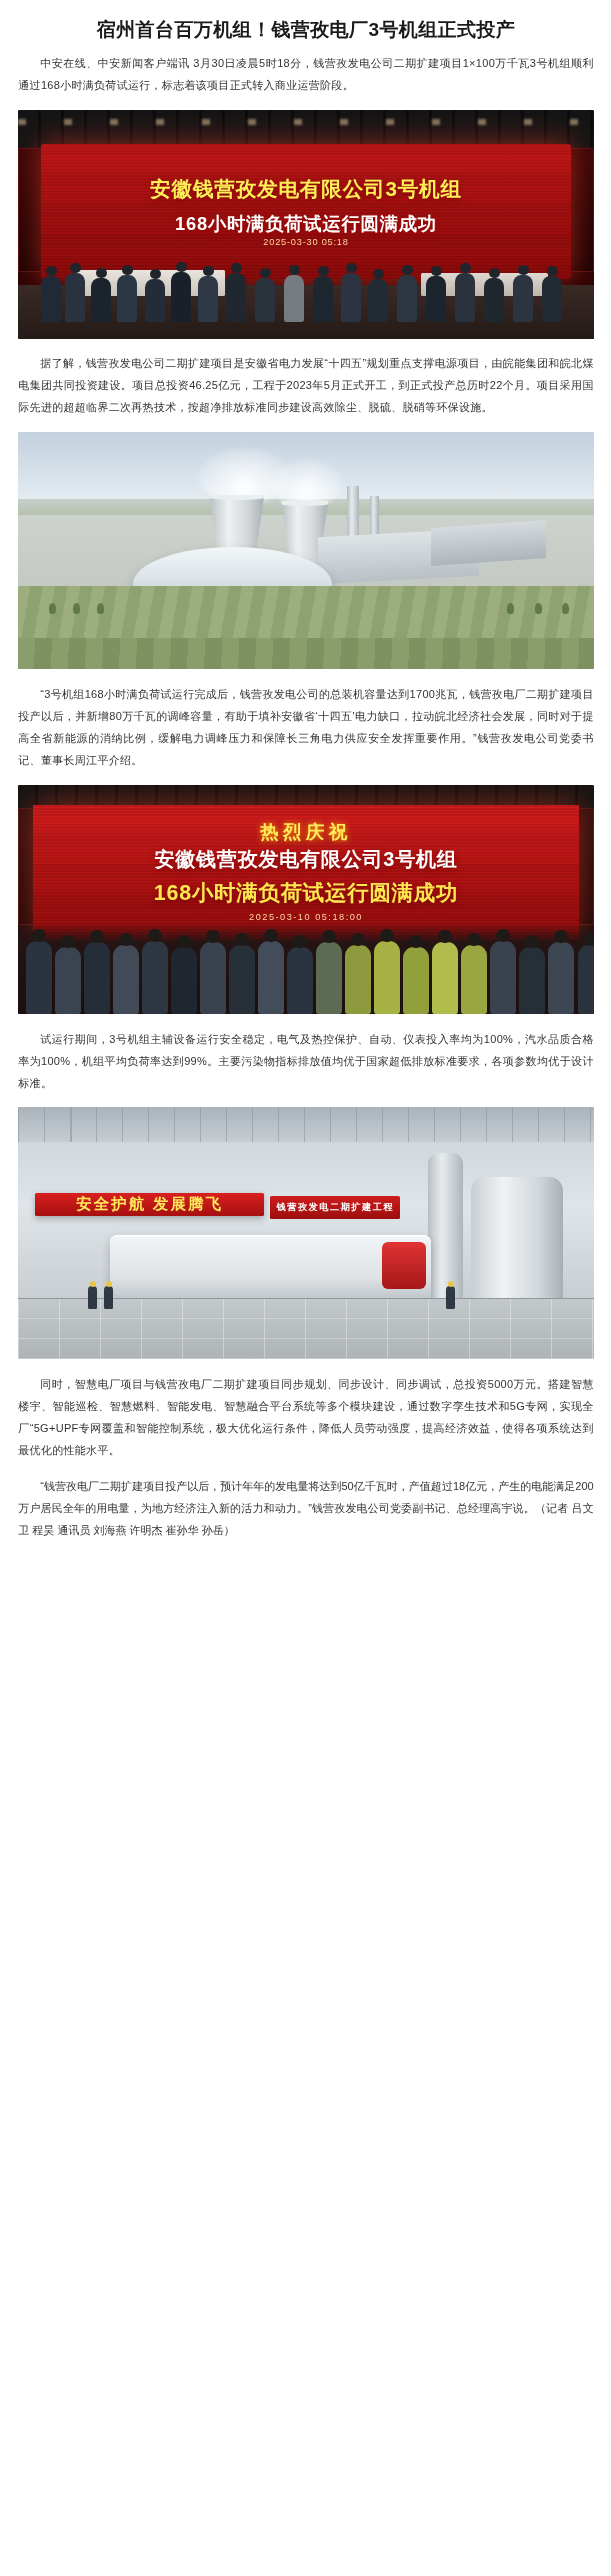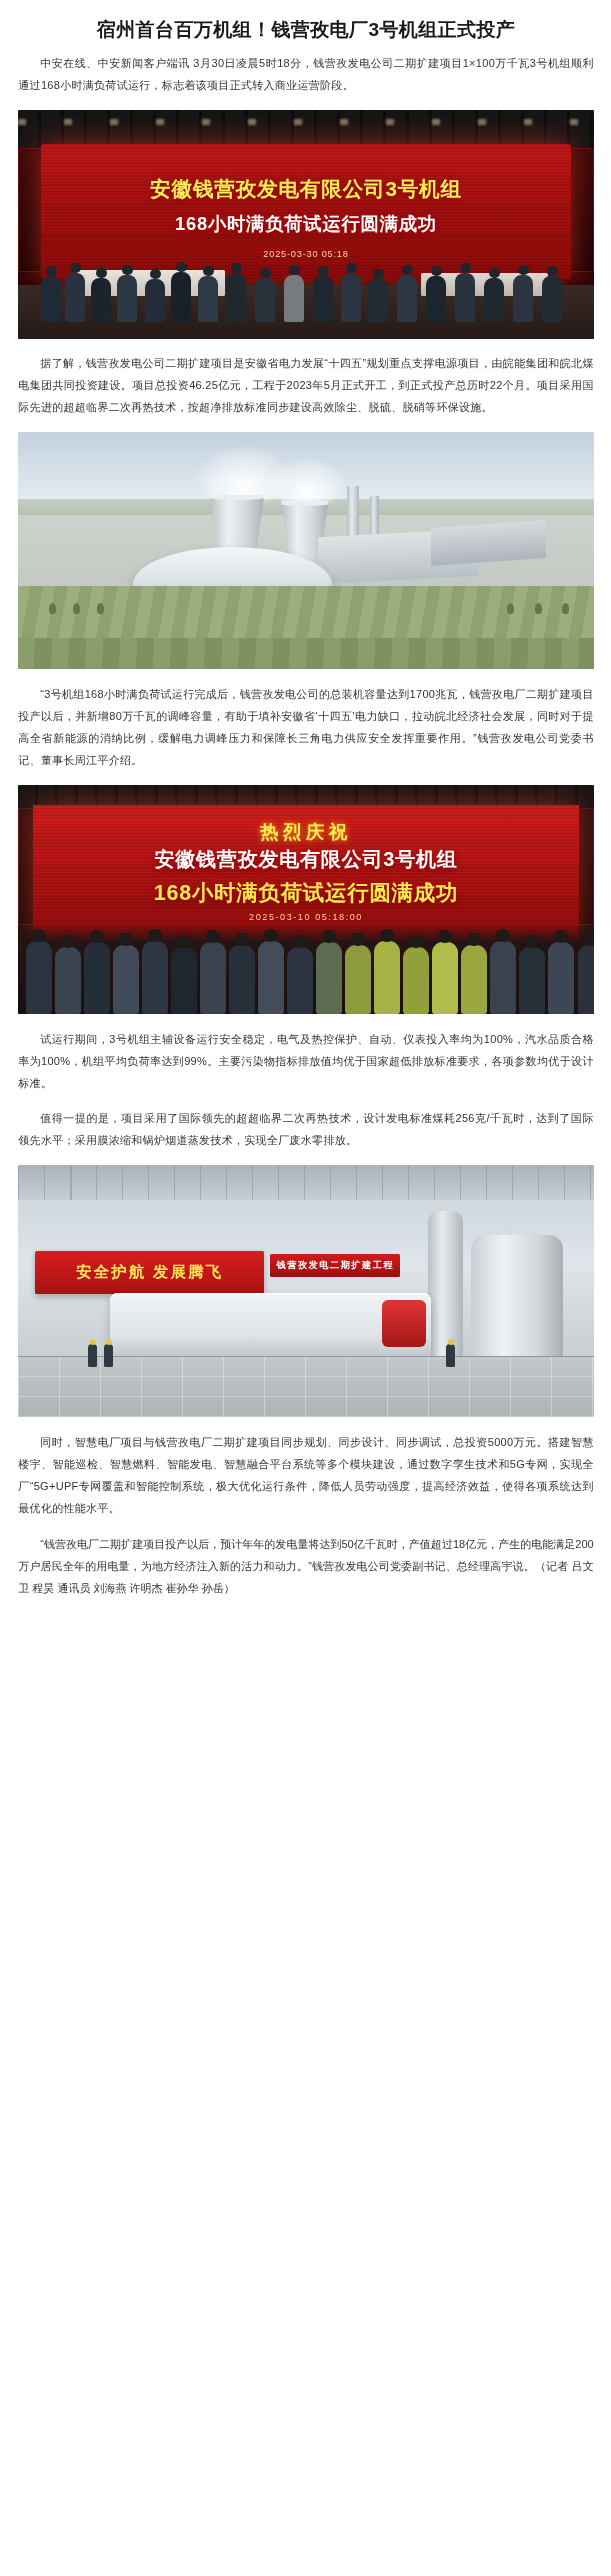--- a/index.html
+++ b/index.html
@@ -146,21 +146,21 @@
     text-align: center;
     font-size: 18.3px;
     font-weight: bold;
     color: #ffffff;
     letter-spacing: 0.8px;
     text-shadow: 0 1.5px 7.6px rgba(150,0,0,0.9);
     white-space: nowrap;
   }
   .p1-banner-date {
     position: absolute;
-    top: 105px;
+    top: 93px;
     left: 0; right: 0;
     text-align: center;
     font-size: 9.2px;
     color: #ffd9a0;
     letter-spacing: 0.8px;
   }
   .p1-side-panel {
     position: absolute;
     top: 38px;
     width: 5%;
@@ -414,21 +414,21 @@
   }
   .p4-truss {
     position: absolute; left: 0; right: 0; top: 0; height: 35px;
     background:
       repeating-linear-gradient(90deg, rgba(140,150,158,.6) 0 1.5px, transparent 1.5px 26px),
       linear-gradient(180deg, #aab3ba, #c6ced4);
   }
   .p4-banner {
     position: absolute;
     left: 17px; top: 86px;
-    width: 229px; height: 43px;
+    width: 229px; height: 23px;
     background: linear-gradient(180deg, #d81f1f, #a81010);
     display: flex; align-items: center; justify-content: center;
     color: #ffe85a; font-weight: bold; font-size: 15.3px; letter-spacing: 2.3px;
     border-radius: 1.5px;
     box-shadow: 0 2.3px 6.1px rgba(0,0,0,.25);
   }
   .p4-banner2 {
     position: absolute;
     left: 252px; top: 89px;
     width: 130px; height: 23px;
@@ -602,21 +602,20 @@
       <div class="p3-person" style="left:414px;height:72px;background:#b0bd4c;"></div>
       <div class="p3-person" style="left:443px;height:69px;background:#9aa740;"></div>
       <div class="p3-person" style="left:472px;height:73px;background:#39424d;"></div>
       <div class="p3-person" style="left:501px;height:67px;background:#262e38;"></div>
       <div class="p3-person" style="left:530px;height:72px;background:#3d4753;"></div>
       <div class="p3-person" style="left:560px;height:69px;background:#2a323d;"></div>
     </div>
   </div>
 
   <p class="para">试运行期间，3号机组主辅设备运行安全稳定，电气及热控保护、自动、仪表投入率均为100%，汽水品质合格率为100%，机组平均负荷率达到99%。主要污染物指标排放值均优于国家超低排放标准要求，各项参数均优于设计标准。</p>
-  <p class="para">值得一提的是，项目采用了国际领先的超超临界二次再热技术，设计发电标准煤耗256克/千瓦时，达到了国际领先水平；采用膜浓缩和锅炉烟道蒸发技术，实现全厂废水零排放。</p>
 
   <div class="figure photo4">
     <div class="p4-wall"></div>
     <div class="p4-truss"></div>
     <div class="p4-banner">安全护航 发展腾飞</div>
     <div class="p4-banner2">钱营孜发电二期扩建工程</div>
     <div class="p4-pipe"></div>
     <div class="p4-cyl"></div>
     <div class="p4-turbine"></div>
     <div class="p4-turb-red"></div>

